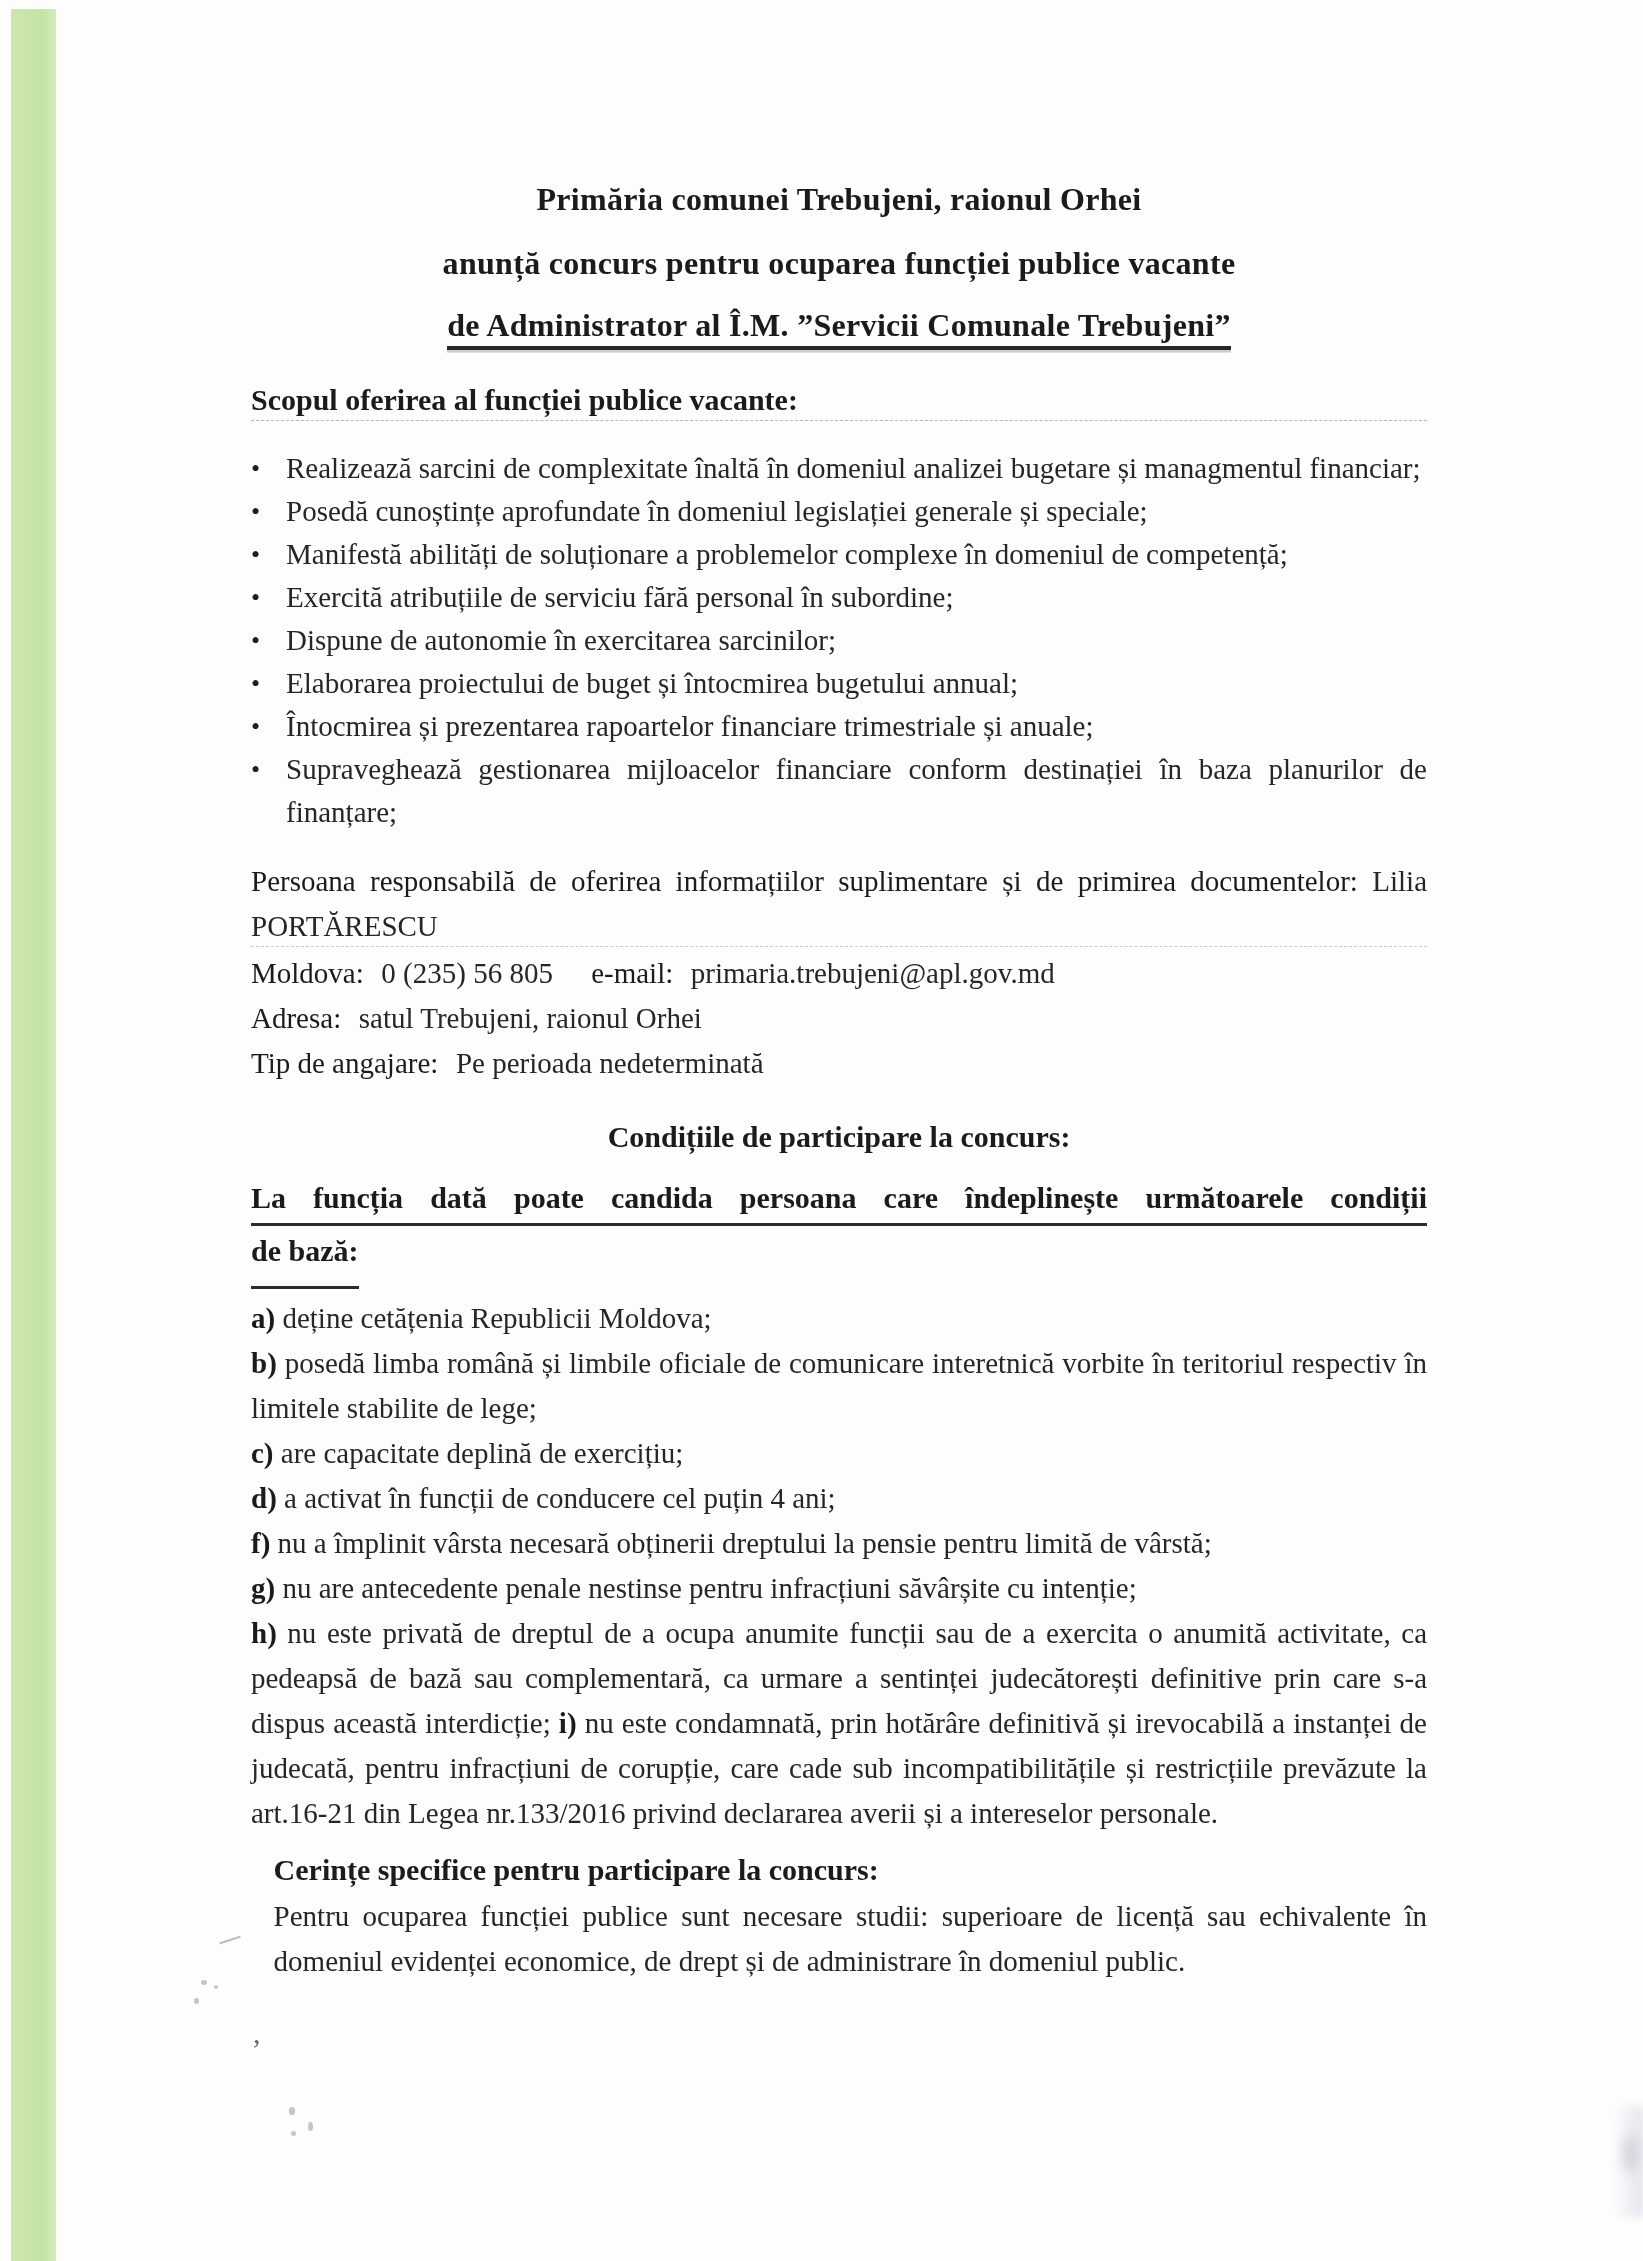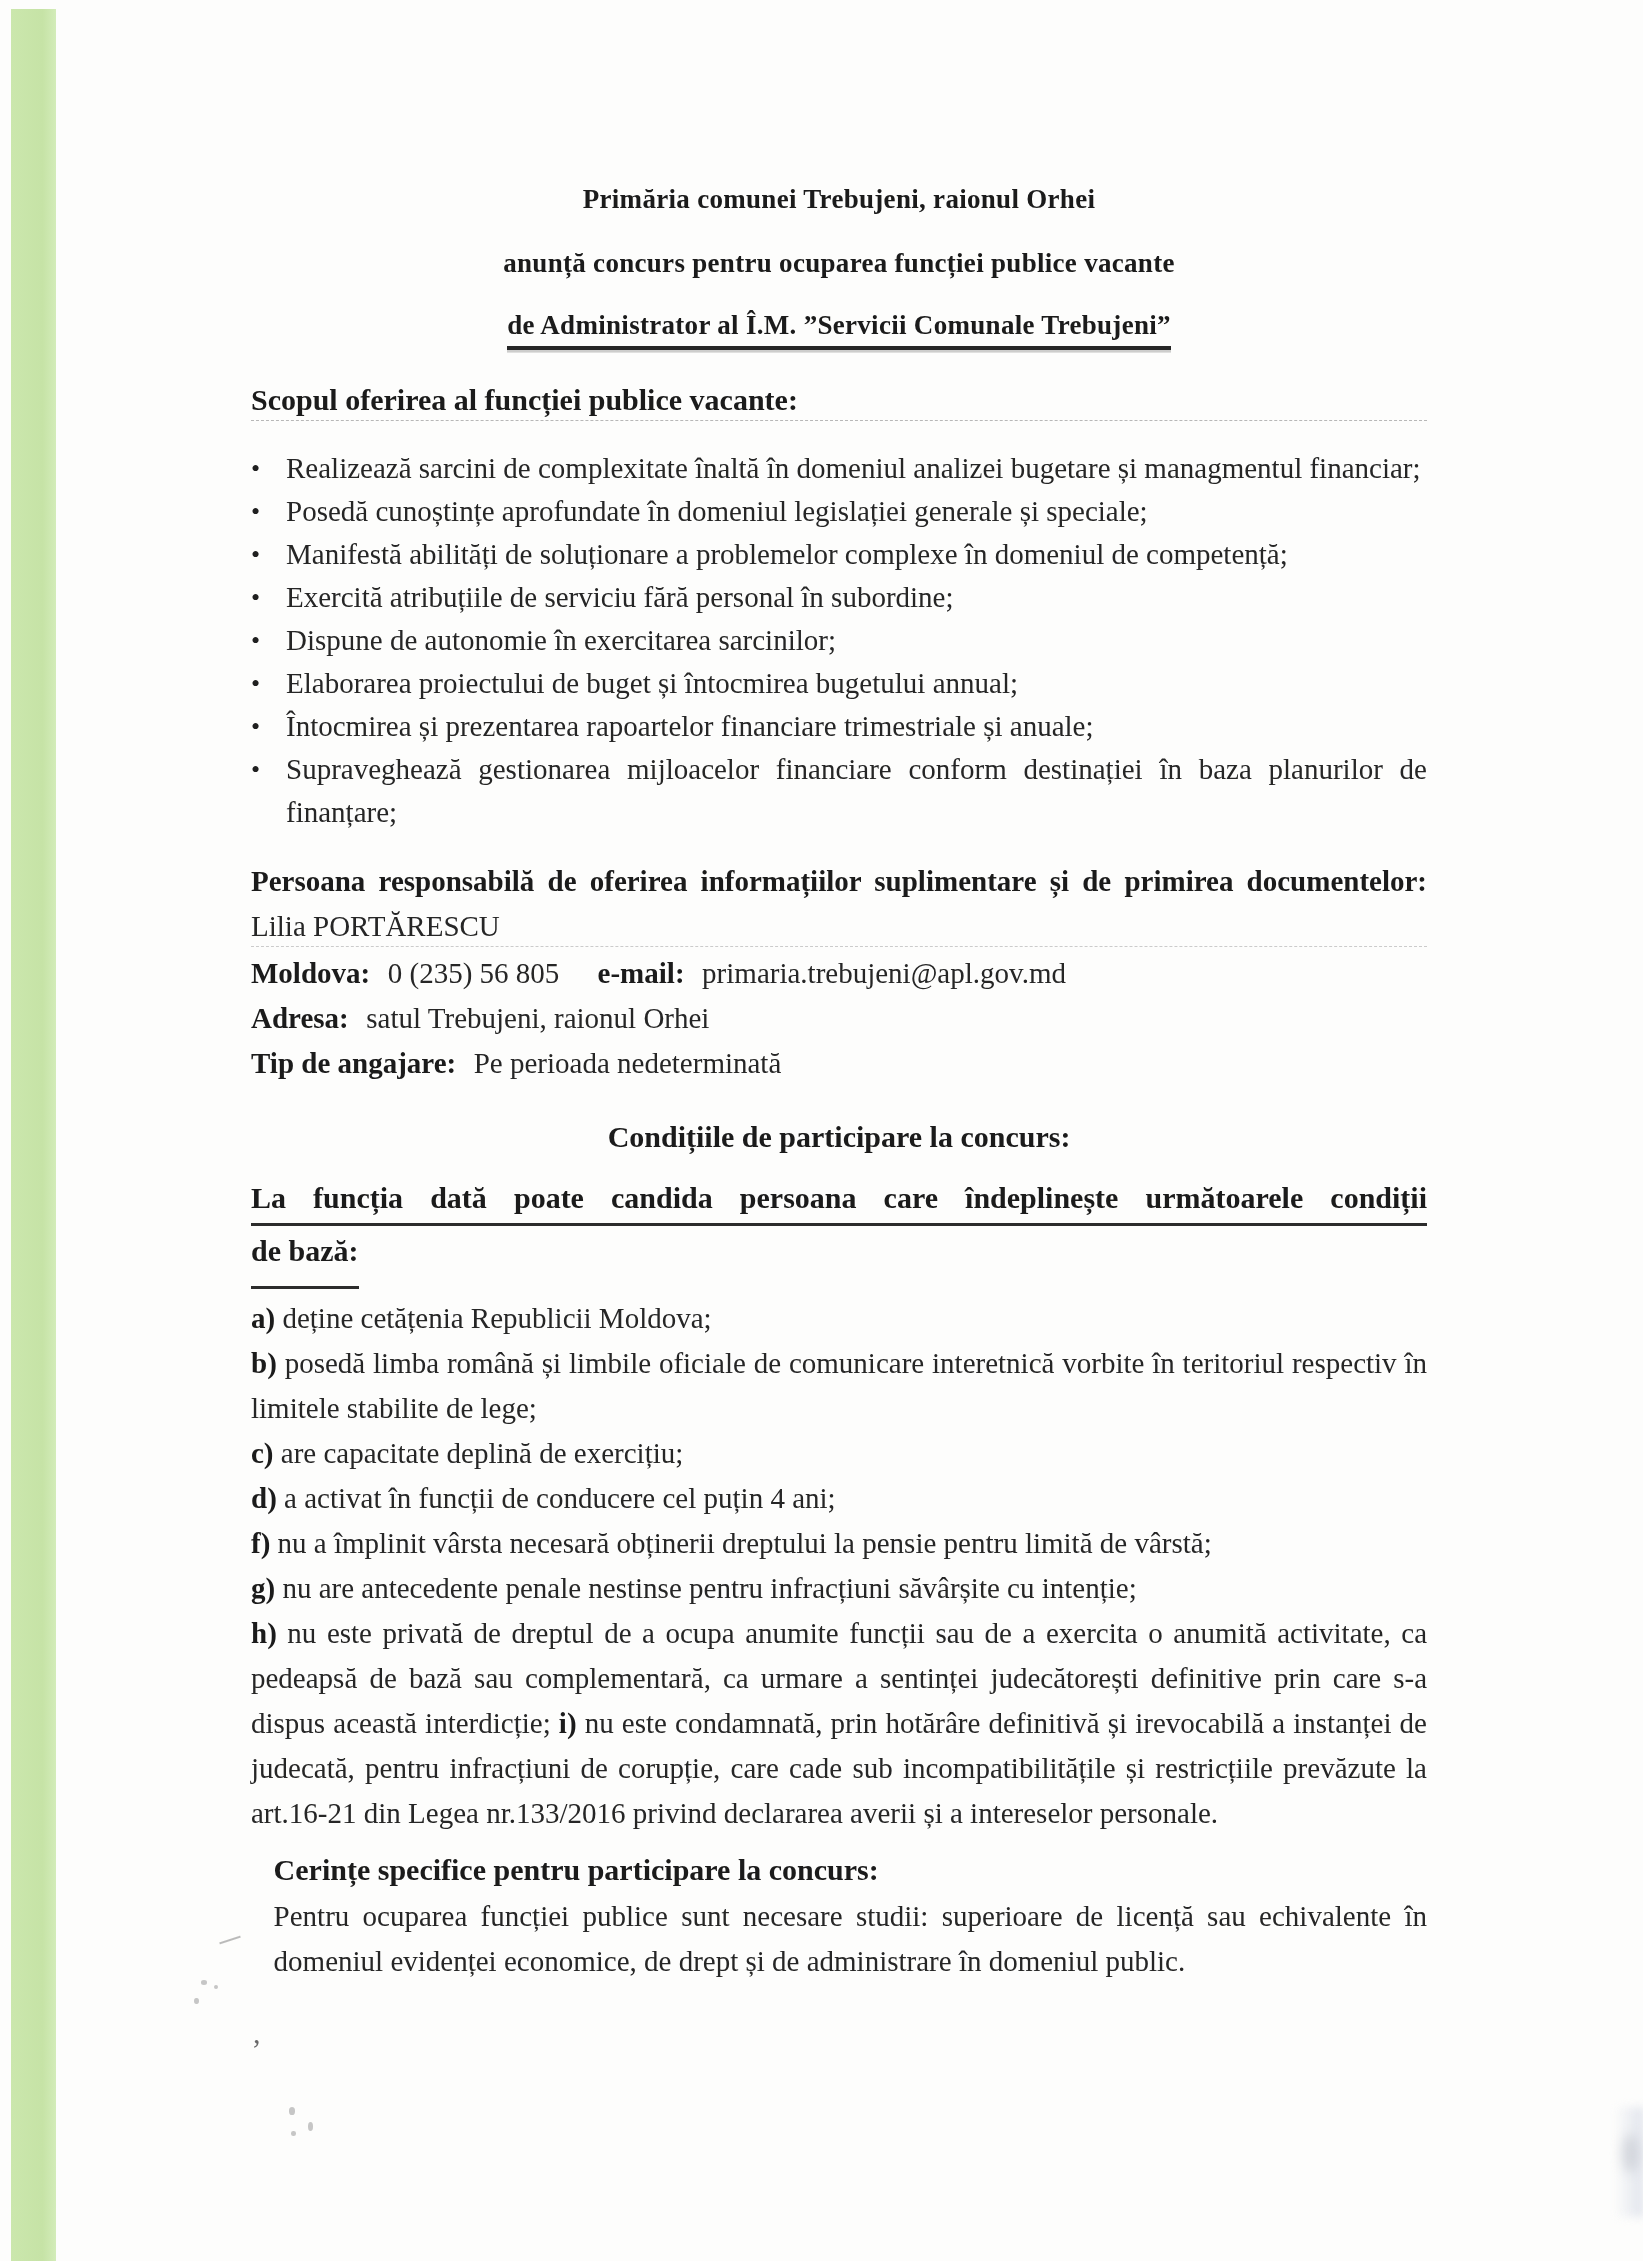--- a/index.html
+++ b/index.html
@@ -14,21 +14,21 @@
   
   .margin-strip {
     position:absolute; left:11px; top:9px; width:45px; height:2252px;
     background:linear-gradient(to right,#cbe7ad,#c6e3a6 70%,#d3ecb9);
   }
   .content {
     position:absolute; left:251px; top:180px; width:1176px;
   }
   
   .title-line {
-    text-align:center; font-weight:bold; font-size:27px; line-height:39px;
+    text-align:center; font-weight:bold; font-size:32px; line-height:39px;
     color:#1b1b1b; letter-spacing:0.3px;
   }
   .t1 { margin-bottom:24.5px; }
   .t2 { margin-bottom:23px; }
   .t3 { margin-bottom:30px; }
   .title-underline {
     display:inline-block; padding-bottom:1px;
     border-bottom:4.5px solid #262626;
     box-shadow:0 2.6px 0 rgba(125,125,125,.38);
   }
@@ -45,21 +45,21 @@
   .bullet-icon {
     flex:0 0 35px; font-size:26px; line-height:43px; color:#1f1f1f;
   }
   .bullet-icon::before { content:"•"; }
   .bullet-text {
     flex:1; font-size:29px; line-height:43px; text-align:justify;
   }
   
   .contact { margin-top:24.5px; font-size:29px; line-height:45px; }
   .contact p { margin:0; }
-  .lbl { font-weight:bold; color:#1b1b1b; }
+  .lbl { font-weight:normal; color:#1b1b1b; }
   .val {}
   .gap-sm { margin-left:10.3px; }
   .gap-lg { margin-left:31px; }
   .contact-justify { text-align:justify; }
   .contact-rule { border-top:1.9px dashed #b7b7b7; opacity:.7; height:0; margin:-2.6px 0 3.9px; }
   
   .center-heading {
     margin-top:31px; text-align:center; font-weight:bold; font-size:30px;
     line-height:39px; color:#1b1b1b;
   }

